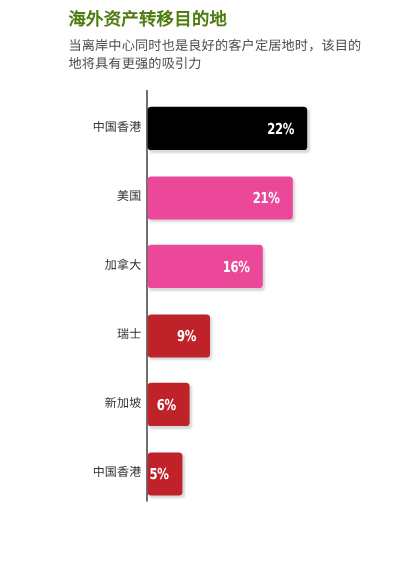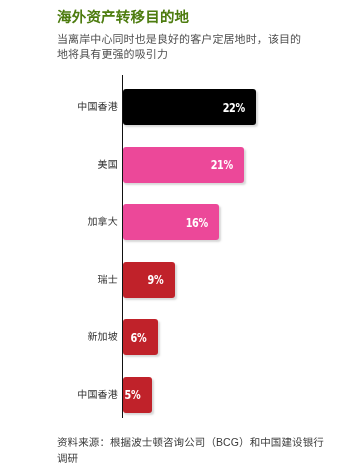--- a/index.html
+++ b/index.html
@@ -167,15 +167,14 @@
         </div>
         <div class="bar-row" style="top: 301.5px;">
           <div class="cat-label">中国香港</div>
           <div class="bar" style="width: 28.8636px; background: rgb(192, 34, 42);">
             <span class="bar-value">5%</span>
           </div>
         </div>
       </div>
   </div>
 
-  <div class="source">资料来源：根据波士顿咨询公司（BCG）和中国建设银行调研</div>
 
 </div>
 
 </body></html>

